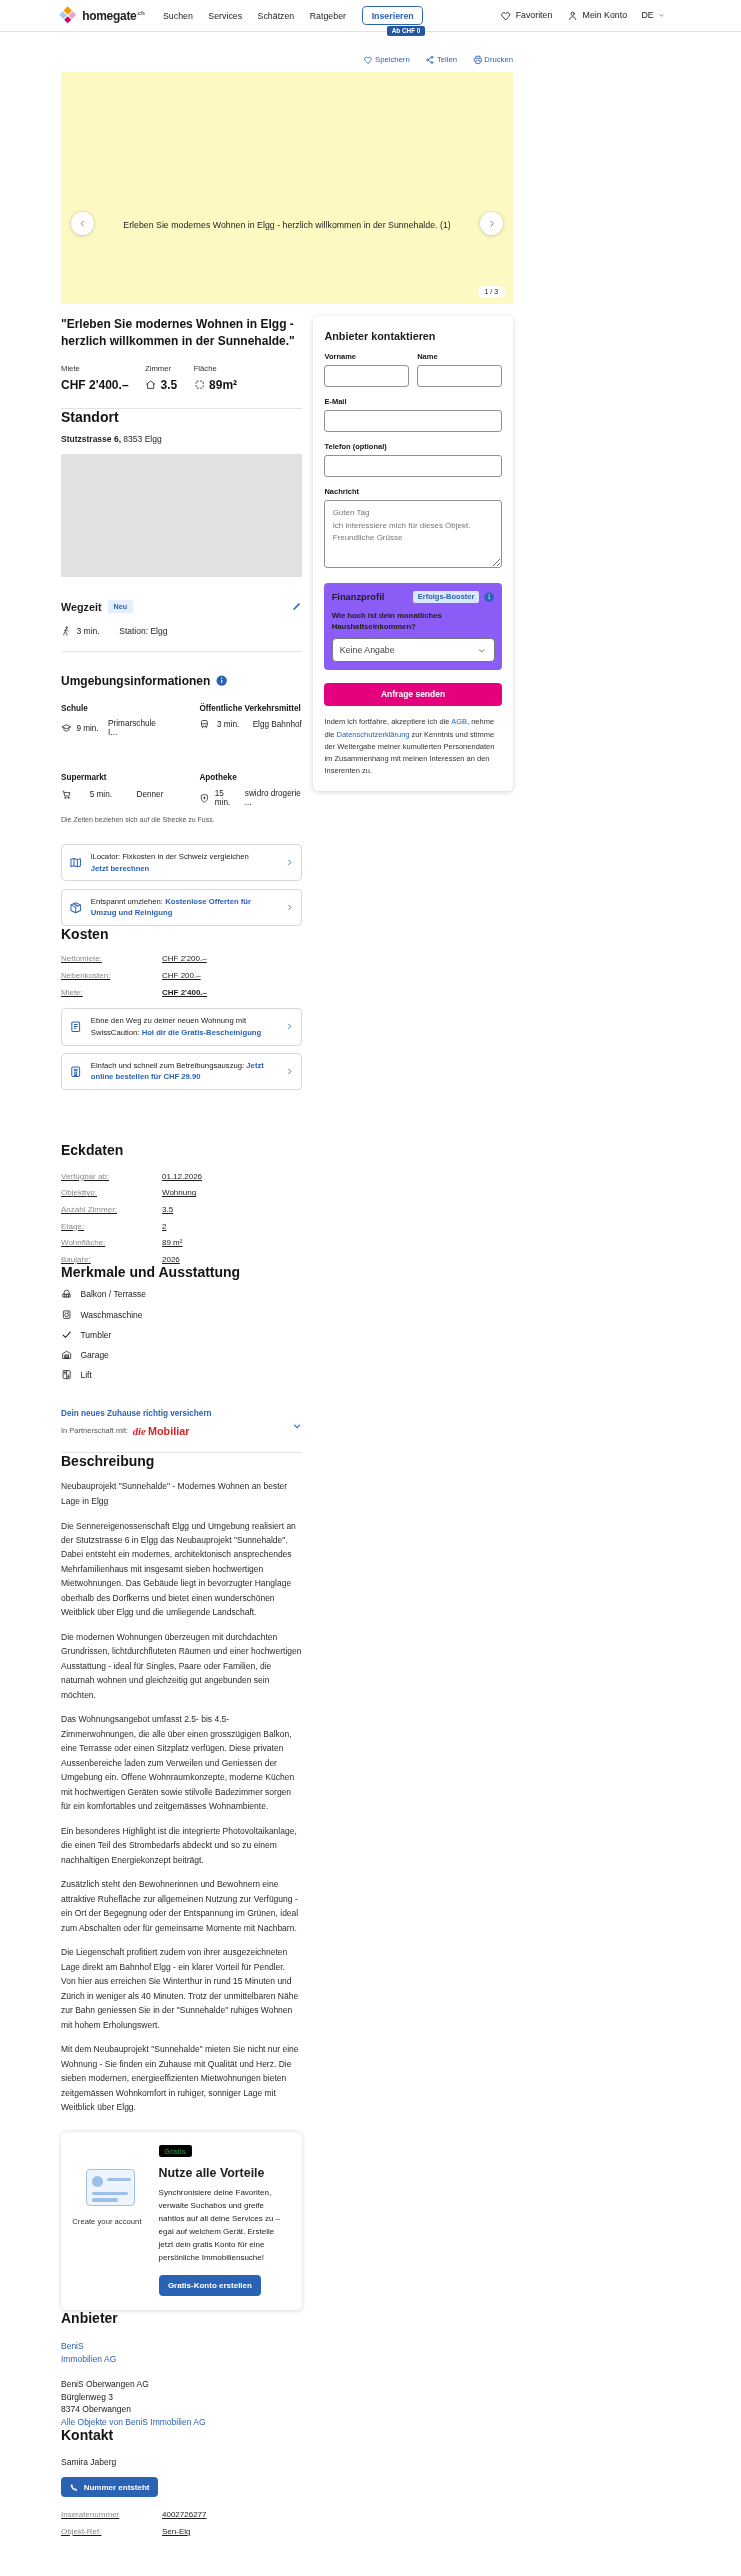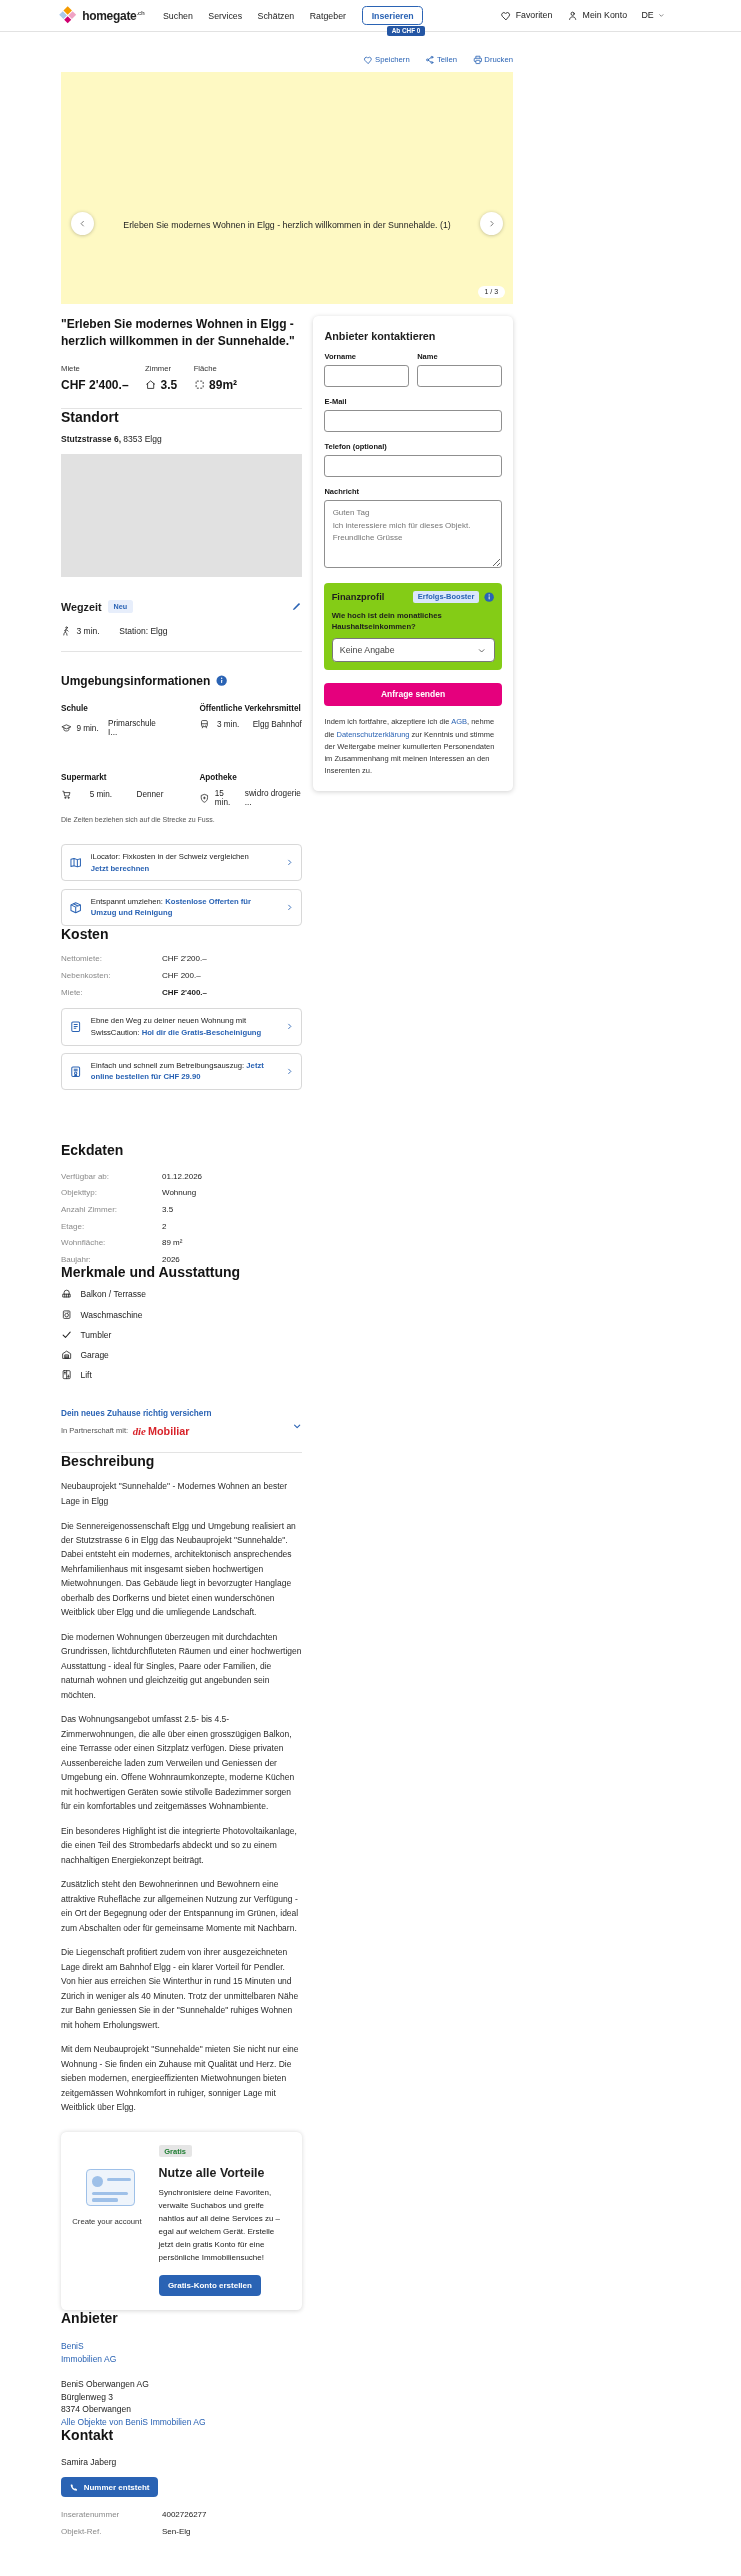--- a/index.html
+++ b/index.html
@@ -68,21 +68,21 @@
   .umg-row{display:flex;align-items:center;gap:4.6px;font-size:8.2px;color:#222;justify-content:space-between;}
   .umg-time{width:29px;}
   .umg-note{font-size:7px;color:#555;margin-top:9.3px;}
 
   .banner{border:0.5px solid #d8d8d8;border-radius:4.1px;display:flex;align-items:center;gap:8.2px;padding:6.2px 7.2px;margin-top:7.2px;font-size:7.7px;line-height:1.5;color:#222;background:#fff;}
   .banner .bicon{color:var(--blue);flex:0 0 auto;}
   .banner .chev{margin-left:auto;color:var(--blue);flex:0 0 auto;}
   .blink{color:var(--blue);font-weight:700;}
   .mt40b{margin-top:20.6px;}
 
-  .kv{display:flex;font-size:8px;margin-top:7.7px;}
+  .kv{display:flex;font-size:8px;margin-top:7.7px;text-decoration:underline;}
   .kv .k{width:101px;color:var(--gray);flex:0 0 auto;}
   .kv .v{color:#222;}
   .v-bold{font-weight:700;}
 
   .f-row{display:flex;align-items:center;gap:8.2px;margin-top:8.8px;font-size:8.5px;color:#222;}
   .f-row .ficon{color:#333;}
 
   .insure-link{color:var(--blue);font-weight:700;font-size:8.2px;display:block;margin-top:29px;}
   .partner-row{display:flex;align-items:center;gap:4.6px;margin-top:6.2px;font-size:7.5px;color:#555;position:relative;}
   .mobiliar{color:#d8232a;font-size:10.8px;display:flex;align-items:baseline;}
@@ -94,41 +94,41 @@
 
   .promo{margin-top:17.5px;border-radius:5.2px;box-shadow:0 0.5px 4.1px rgba(0,0,0,.16);padding:13.4px 11.3px;display:flex;gap:10.3px;background:#fff;}
   .promo-ill{width:76px;flex:0 0 auto;padding-top:24px;}
   .ill-box{width:49px;height:37px;border:1px solid #9ec0e8;border-radius:4.1px;margin:0 auto;position:relative;background:#eef4fb;}
   .ill-box i{position:absolute;display:block;background:#9ec0e8;border-radius:1.5px;}
   .ill-a{width:11.3px;height:11.3px;border-radius:50%!important;left:5.2px;top:5.2px;}
   .ill-b{width:24px;height:3.1px;left:20.6px;top:7.2px;}
   .ill-c{width:36px;height:3.1px;left:5.2px;top:21.6px;}
   .ill-d{width:26px;height:3.1px;left:5.2px;top:28px;}
   .ill-caption{font-size:7.7px;color:#333;margin-top:9.3px;text-align:left;line-height:1.5;}
-  .promo-badge{display:inline-block;background:#e5e5e5;color:#1e7d32;font-weight:700;font-size:7.5px;padding:1.5px 5.7px;border-radius:2.1px;}
+  .promo-badge{display:inline-block;background:#000000;color:#1e7d32;font-weight:700;font-size:7.5px;padding:1.5px 5.7px;border-radius:2.1px;}
   .promo h3{font-size:12.4px;margin:8.2px 0 0;font-weight:700;}
   .promo-body{font-size:8px;line-height:1.62;margin-top:7.2px;color:#222;}
   .btn-blue{display:inline-block;background:var(--blue);color:#fff;font-weight:700;font-size:8px;border-radius:4.1px;padding:6.2px 9.3px;margin-top:10.3px;}
 
   .agency-link{color:var(--blue);font-size:8.5px;line-height:1.5;margin-top:14.4px;display:block;}
   .addr-block{font-size:8.5px;line-height:1.5;margin-top:12.4px;color:#222;}
   .all-objects{color:var(--blue);font-size:8.5px;display:block;margin-top:0.5px;}
   .kontakt-name{font-size:8.5px;margin-top:14.4px;color:#222;}
   .btn-number{display:inline-flex;align-items:center;gap:5.2px;background:var(--blue);color:#fff;font-weight:700;font-size:8px;border-radius:4.1px;padding:5.2px 8.2px;margin-top:10.3px;}
   .kv-contact{margin-top:13.4px;}
 
   
   .side-card{background:#fff;border-radius:5.2px;box-shadow:0 1px 5.2px rgba(0,0,0,.18);padding:13.4px 11.3px;}
   .side-card h2{font-size:10.8px;font-weight:700;margin:0;}
   .form-label{font-weight:700;font-size:7.5px;margin:10.3px 0 4.1px;color:#141414;}
   .input{height:21.6px;border:0.5px solid #8f8f8f;border-radius:3.1px;width:100%;background:#fff;}
   .row2{display:flex;gap:8.2px;}
   .row2>div{flex:1;}
   textarea.input{height:68px;resize:vertical;padding:6.2px 7.2px;font:8px/1.55 "Liberation Sans",sans-serif;color:#777;}
-  .fin{background:#84cc16;border-radius:4.1px;padding:8.2px 7.2px;margin-top:12.4px;}
+  .fin{background:#8b5cf6;border-radius:4.1px;padding:8.2px 7.2px;margin-top:12.4px;}
   .fin-head{display:flex;align-items:center;gap:5.2px;}
   .fin-title{font-size:9.3px;font-weight:700;margin-right:auto;}
   .badge-booster{background:#dbe7fb;color:var(--blue);font-weight:700;font-size:7.5px;padding:1.5px 4.6px;border-radius:2.1px;}
   .fin-q{font-weight:700;font-size:7.7px;line-height:1.5;margin-top:7.2px;}
   .select{margin-top:5.2px;height:24px;border:0.5px solid #777;border-radius:4.1px;background:#fff;display:flex;align-items:center;justify-content:space-between;padding:0 7.2px;font-size:8.8px;color:#444;}
   .btn-pink{display:block;width:100%;background:var(--pink);color:#fff;text-align:center;font-weight:700;font-size:8.5px;border:none;border-radius:4.1px;padding:6.7px 0;margin-top:12.4px;font-family:inherit;cursor:pointer;}
   .terms{font-size:7.5px;line-height:1.62;color:#333;margin-top:10.3px;}
   .terms a{color:var(--blue);}
 
   

